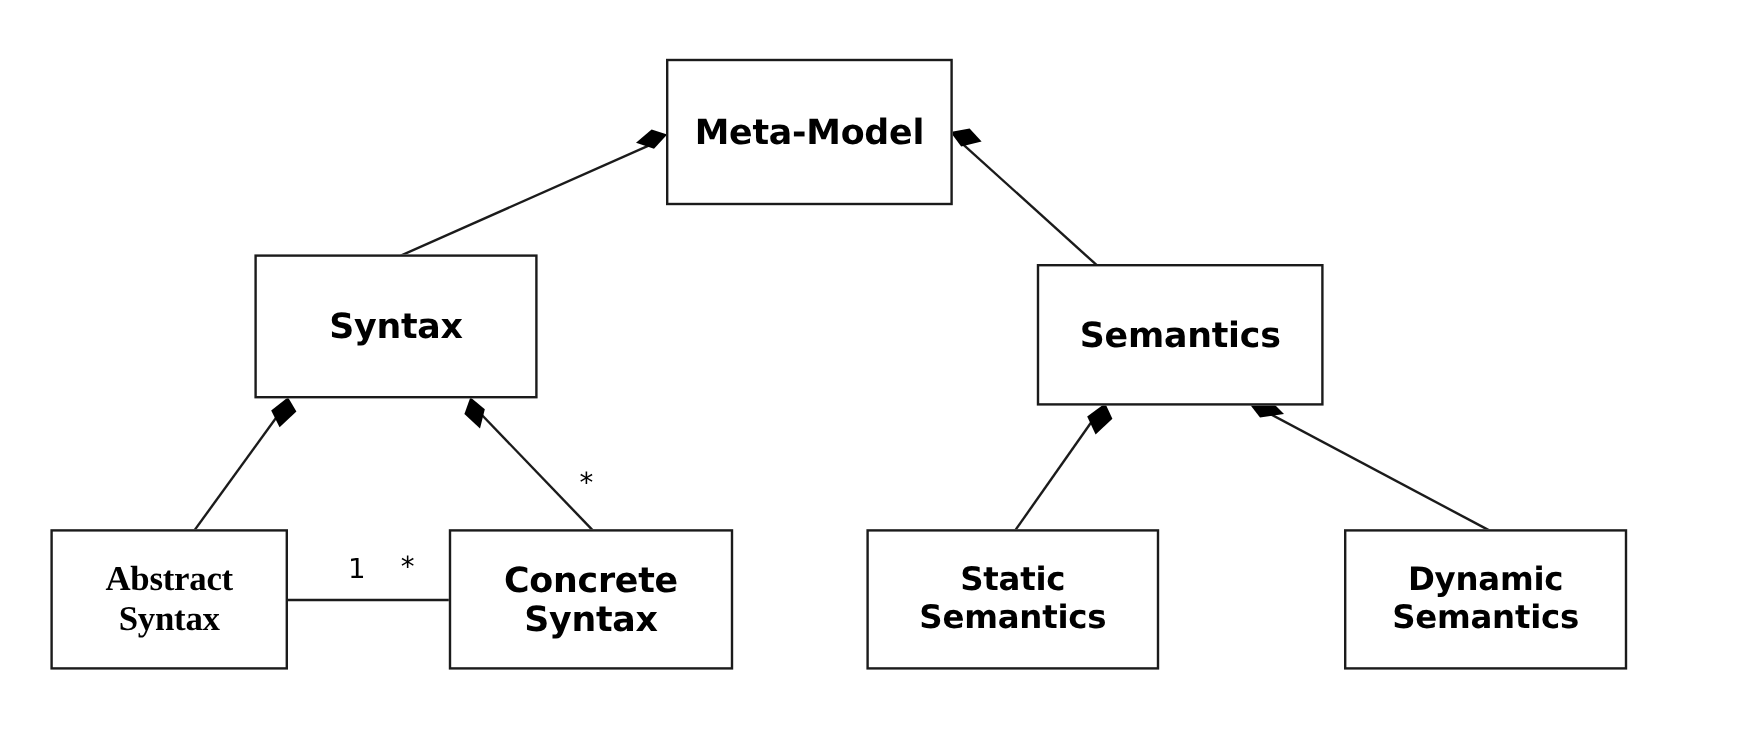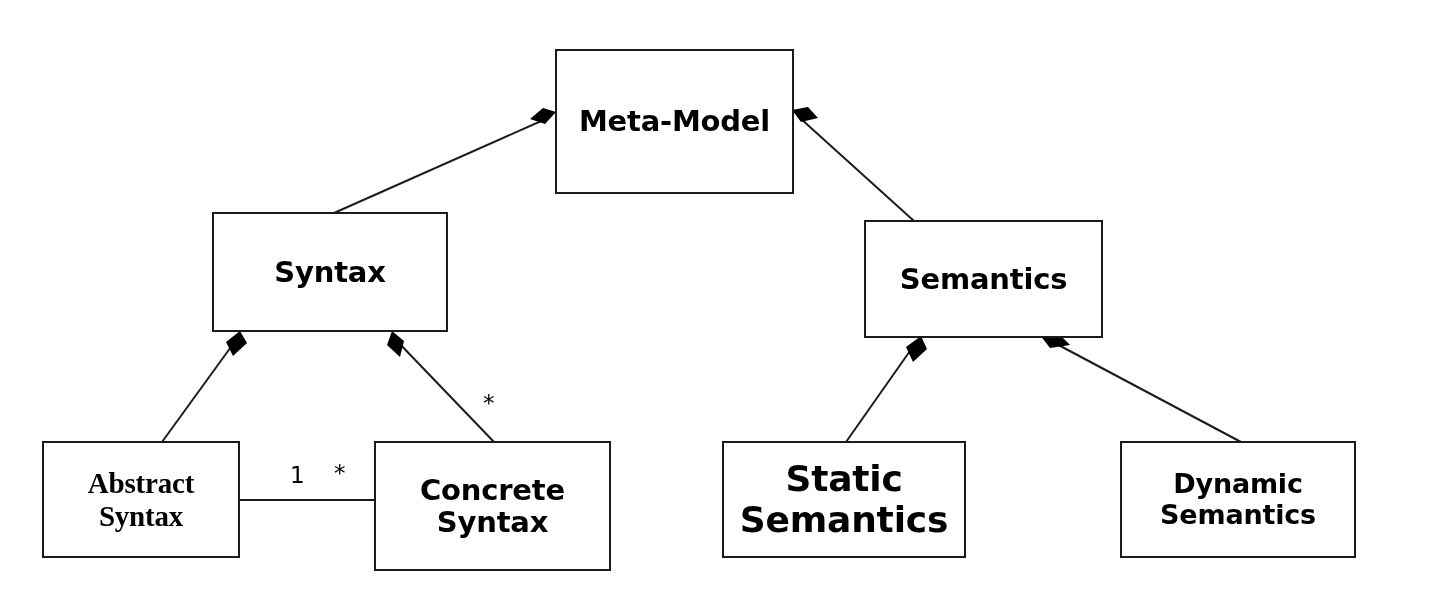--- a/index.html
+++ b/index.html
@@ -75,44 +75,44 @@
     <line x1="240" y1="500" x2="375" y2="500" stroke="#1b1b1b" stroke-width="2"></line>
 
     <polygon points="556,112 543,108 530,119 545,124" fill="#000000"></polygon>
     <polygon points="792,110 808,107 818,118 801,122" fill="#000000"></polygon>
     <polygon points="240,331 247,343 233,356 226,342" fill="#000000"></polygon>
     <polygon points="392,331 404,341 400,357 387,345" fill="#000000"></polygon>
     <polygon points="921,336 927,349 913,362 906,347" fill="#000000"></polygon>
     <polygon points="1040,335 1058,333 1070,345 1050,348" fill="#000000"></polygon>
   </svg>
 
-  <div class="uml-box" style="left:555px; top:49px; width:239px; height:145px;">
+  <div class="uml-box" style="left:555px; top:49px; width:239px; height:122px;">
     <span class="box-label" style="font-size:29px;">Meta-Model</span>
   </div>
 
   <div class="uml-box" style="left:212px; top:212px; width:236px; height:120px;">
     <span class="box-label" style="font-size:29px;">Syntax</span>
   </div>
 
   <div class="uml-box" style="left:864px; top:220px; width:239px; height:118px;">
     <span class="box-label" style="font-size:29px;">Semantics</span>
   </div>
 
   <div class="uml-box" style="left:42px; top:441px; width:198px; height:117px;">
     <span class="box-label" style="font-size:29px;font-family:Liberation Serif, serif;">Abstract
 Syntax</span>
   </div>
 
-  <div class="uml-box" style="left:374px; top:441px; width:237px; height:130px;">
+  <div class="uml-box" style="left:374px; top:441px; width:237px; height:117px;">
     <span class="box-label" style="font-size:29px;">Concrete
 Syntax</span>
   </div>
 
   <div class="uml-box" style="left:722px; top:441px; width:244px; height:117px;">
-    <span class="box-label" style="font-size:36px;">Static
+    <span class="box-label" style="font-size:27px;">Static
 Semantics</span>
   </div>
 
   <div class="uml-box" style="left:1120px; top:441px; width:236px; height:117px;">
     <span class="box-label" style="font-size:27px;">Dynamic
 Semantics</span>
   </div>
 
   <span class="mult-label" style="left:290px; top:464px;">1</span>
 

